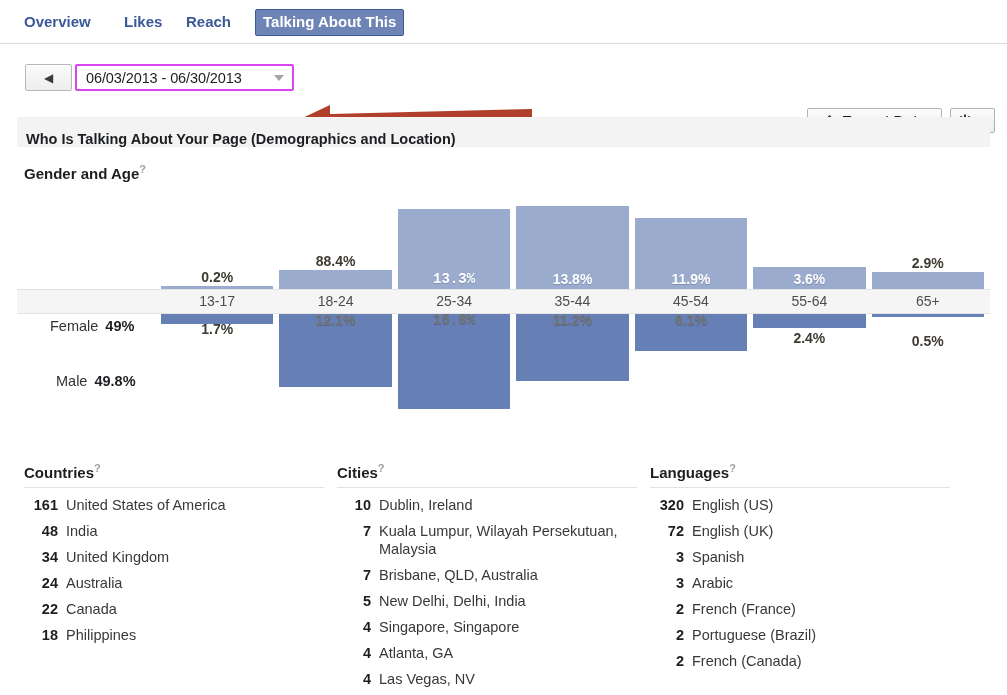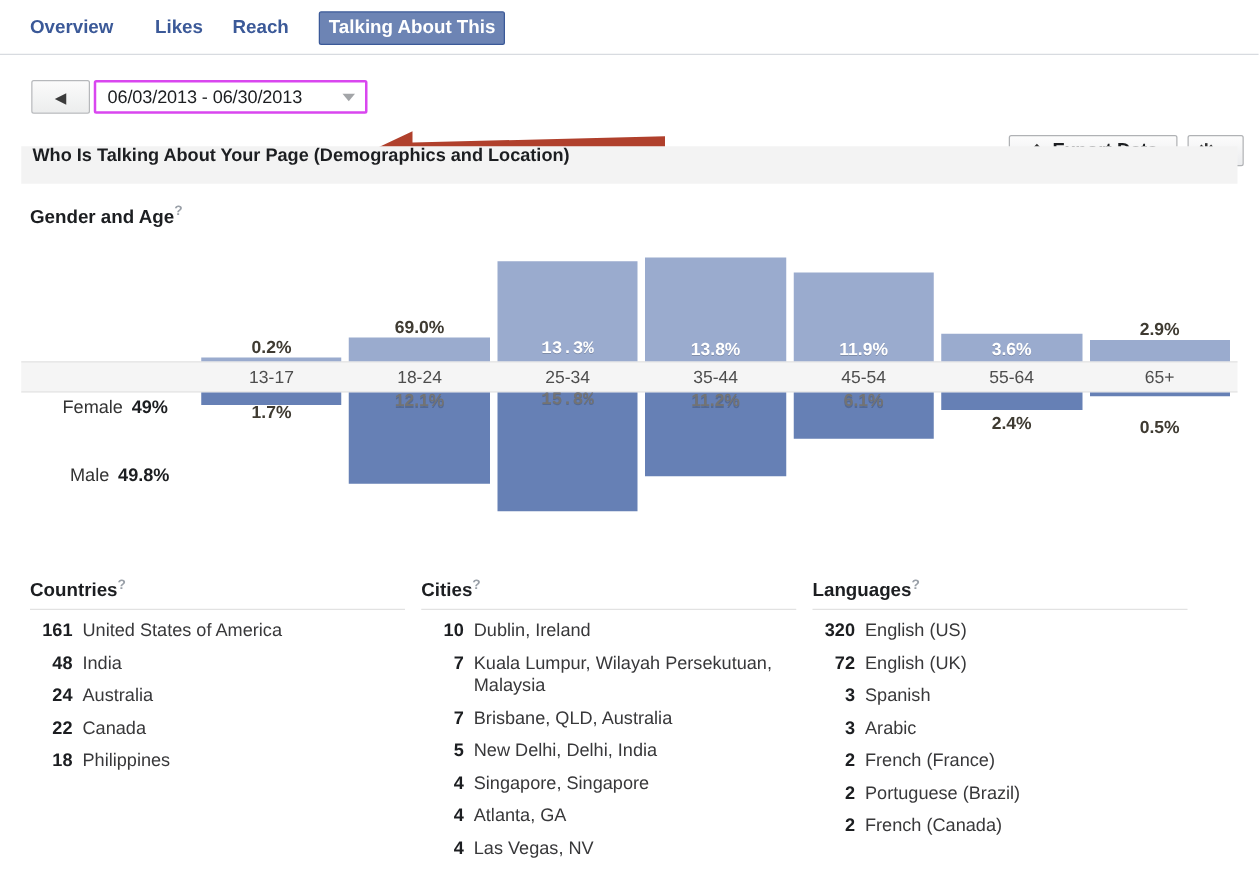--- a/index.html
+++ b/index.html
@@ -72,21 +72,21 @@
     cursor: pointer;
   }
   .gear-btn .caret {
     width:0;height:0;border-left:5px solid transparent;border-right:5px solid transparent;
     border-top:6px solid #5a5d61;
   }
 
   
   .section-head {
     position: absolute; left: 17px; top: 117px; width: 973px; height: 30px;
-    background: #f3f3f3; display: flex; align-items: flex-start;
+    background: #f3f3f3; display: flex; align-items: flex-end;
   }
   .section-head .txt {
     font-size: 14.5px; font-weight: bold; color: #1c1e21; padding-left: 9px;
   }
 
   
   .ga-title { position: absolute; left: 24px; top: 163px; font-size: 15px; font-weight: bold; color: #1c1e21; }
   .help-q { color: #9aa0a8; font-size: 11px; vertical-align: super; font-weight: bold; cursor: pointer; }
 
   .chart { position: absolute; left: 0px; top: 185px; width: 1007px; height: 262px; }
@@ -215,21 +215,21 @@
 
     <div class="bar-col" id="cols">
         <div class="bar-col" style="left: 161px; width: 112.429px;">
           <div class="bar-f" style="height: 3px; background: rgb(154, 171, 206);"></div>
           <div class="lbl-f outside" style="bottom: 162px;">0.2%</div>
           <div class="bar-m" style="height: 10.2px; background: rgb(102, 128, 181);"></div>
           <div class="lbl-m outside" style="top: 123px; margin-top: 13px;">1.7%</div>
         </div>
         <div class="bar-col" style="left: 279.429px; width: 112.429px;">
           <div class="bar-f" style="height: 19.2px; background: rgb(154, 171, 206);"></div>
-          <div class="lbl-f outside" style="bottom: 178.2px;">69.0%</div>
+          <div class="lbl-f outside" style="bottom: 178.2px;">88.4%</div>
           <div class="bar-m" style="height: 72.6px; background: rgb(102, 128, 181);"></div>
           <div class="lbl-m">12.1%</div>
         </div>
         <div class="bar-col" style="left: 397.857px; width: 112.429px; font-family: Liberation Mono, monospace;">
           <div class="bar-f" style="height: 79.8px; background: rgb(154, 171, 206);"></div>
           <div class="lbl-f">13.3%</div>
           <div class="bar-m" style="height: 94.8px; background: rgb(102, 128, 181);"></div>
           <div class="lbl-m">15.8%</div>
         </div>
         <div class="bar-col" style="left: 516.286px; width: 112.429px;">
@@ -276,20 +276,24 @@
       <div id="countries-rows">
           <div class="row">
             <div class="num">161</div>
             <div class="name">United States of America</div>
           </div>
           <div class="row">
             <div class="num">48</div>
             <div class="name">India</div>
           </div>
           <div class="row">
+            <div class="num">34</div>
+            <div class="name">United Kingdom</div>
+          </div>
+          <div class="row">
             <div class="num">24</div>
             <div class="name">Australia</div>
           </div>
           <div class="row">
             <div class="num">22</div>
             <div class="name">Canada</div>
           </div>
           <div class="row">
             <div class="num">18</div>
             <div class="name">Philippines</div>

